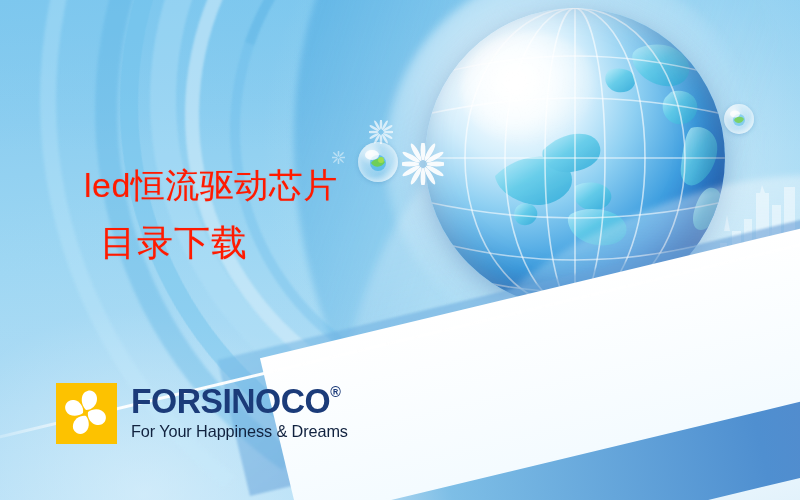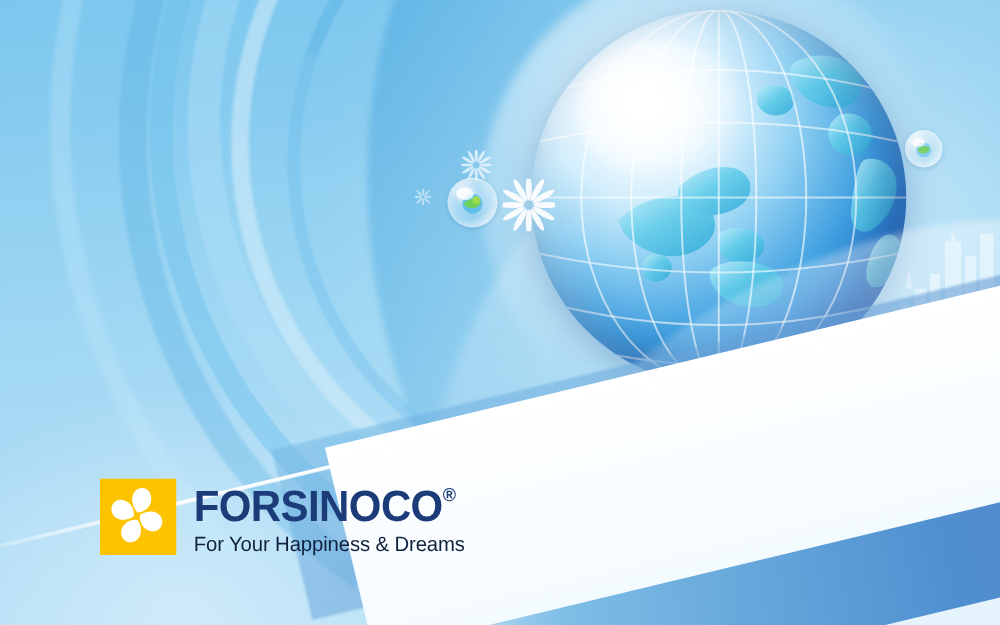--- a/index.html
+++ b/index.html
@@ -164,21 +164,21 @@
     white-space:nowrap;
   }
   .headline .line-2{
     font-family:"Liberation Serif","DejaVu Serif",serif;
     font-size:36px;line-height:48px;font-weight:400;letter-spacing:1px;
     margin-top:12px;margin-left:16px;white-space:nowrap;
   }
 
   
   .logo{
-    position:absolute;left:80px;top:383px;display:flex;align-items:flex-end;z-index:7;
+    position:absolute;left:56px;top:383px;display:flex;align-items:flex-start;z-index:7;
   }
   .logo-mark{
     width:61px;height:61px;background:#fdc200;flex:0 0 auto;position:relative;
   }
   .logo-mark svg{position:absolute;inset:0;width:100%;height:100%;}
   .logo-text{margin-left:14px;display:flex;flex-direction:column;justify-content:center;}
   .logo-name{
     font-size:35px;font-weight:700;color:#1b3b79;letter-spacing:-.5px;line-height:1;
     display:flex;align-items:flex-start;transform:scaleX(.96);transform-origin:left center;
   }
@@ -435,20 +435,24 @@
   </div>
 
   <div class="bg-layer">
     <div class="swoosh sw-pale-arc"></div>
     <div class="swoosh sw-midblue"></div>
     <div class="swoosh sw-white-wide"></div>
     <div class="swoosh sw-blue-band"></div>
     <div class="swoosh sw-hairline"></div>
   </div>
 
+  <div class="headline">
+    <div class="line-1">led恒流驱动芯片</div>
+    <div class="line-2">目录下载</div>
+  </div>
 
   <div class="logo">
     <div class="logo-mark">
       <svg viewBox="0 0 61 61">
         <g fill="#ffffff">
           <path d="M30,27 C25,22 24,13 29,9 C35,5 41,9 41,16 C41,22 36,27 30,27 Z"></path>
           <path d="M32,29 C37,25 46,25 49,31 C52,37 47,43 41,42 C35,41 31,35 32,29 Z"></path>
           <path d="M30,33 C34,38 34,47 28,50 C22,53 16,48 17,42 C18,36 24,32 30,33 Z"></path>
           <path d="M27,30 C22,34 13,34 10,28 C7,22 12,16 18,17 C24,18 28,24 27,30 Z"></path>
         </g>

